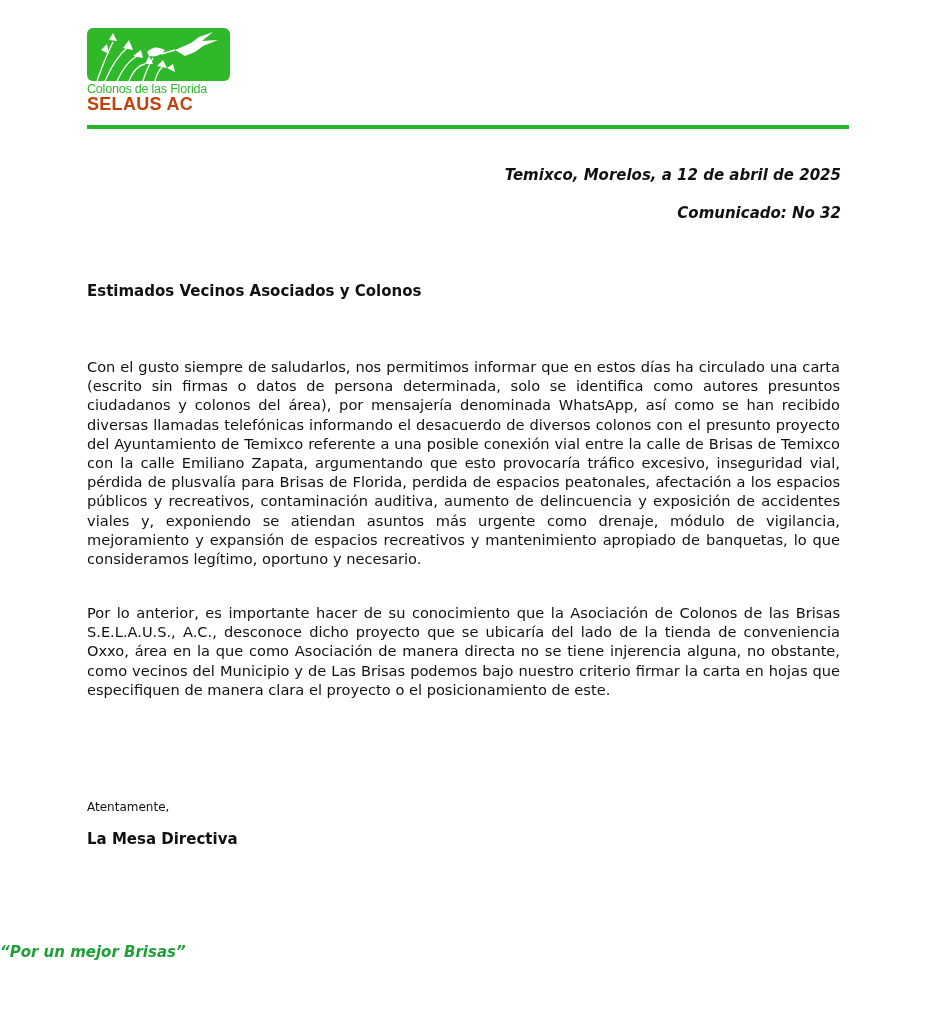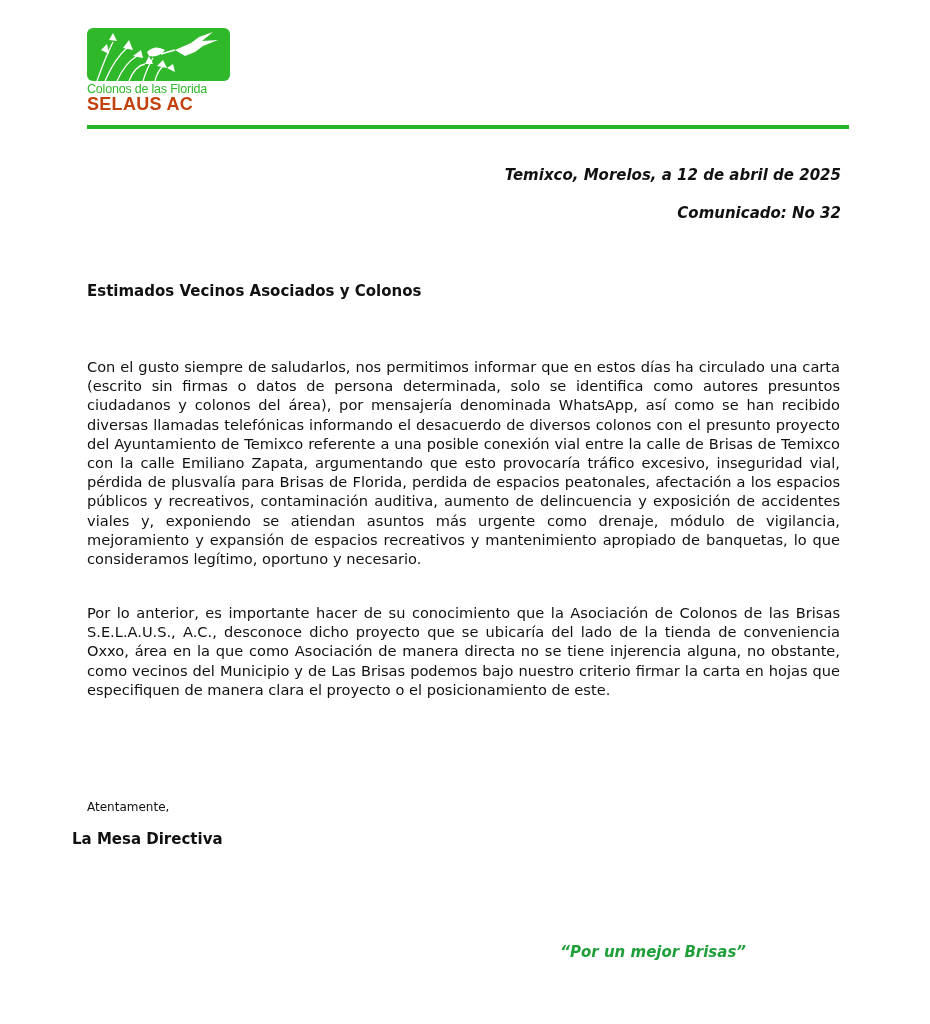--- a/index.html
+++ b/index.html
@@ -11,22 +11,22 @@
   .logo-text2 { font-family: "Liberation Sans", sans-serif; color: #c2410c; font-size: 18px; line-height: 17px; font-weight: bold; letter-spacing: 0.3px; white-space: nowrap; }
   .rule { position: absolute; left: 87px; top: 125px; width: 762px; height: 4px; background: #27b52a; }
   .right { position: absolute; right: 89px; text-align: right; font-weight: bold; font-size: 15px; white-space: nowrap; font-style: italic; }
   .date { top: 166px; }
   .comunicado { top: 204px; }
   .salute { position: absolute; left: 87px; top: 281px; font-weight: bold; font-size: 15px; line-height: 20px; white-space: nowrap; }
   .para { position: absolute; left: 87px; width: 753px; font-size: 14.6px; line-height: 19.2px; text-align: justify; text-align-last: left; }
   .p1 { top: 357px; }
   .p2 { top: 603px; }
   .closing { position: absolute; left: 87px; top: 800px; font-size: 12px; }
-  .signature { position: absolute; left: 72px; top: 830px; font-size: 15px; font-weight: bold; }
-  .motto { position: absolute; left: 0; width: 746px; top: 943px; text-align: right; color: #1f9f3a; font-style: italic; font-weight: bold; font-size: 15px; }
+  .signature { position: absolute; left: 87px; top: 830px; font-size: 15px; font-weight: bold; }
+  .motto { position: absolute; left: 0; width: 746px; top: 943px; text-align: left; color: #1f9f3a; font-style: italic; font-weight: bold; font-size: 15px; }
 </style>
 </head>
 <body>
 
 <div class="logo">
   <div class="logo-box">
     <svg width="143" height="53" viewBox="0 0 143 53">
       <g fill="#ffffff" stroke="#ffffff">
 
         <path d="M88 22 L104 15 L112 9 L126 4 L115 13 L131 12 L116 18 L108 24 L98 28 Z" stroke="none"></path>

